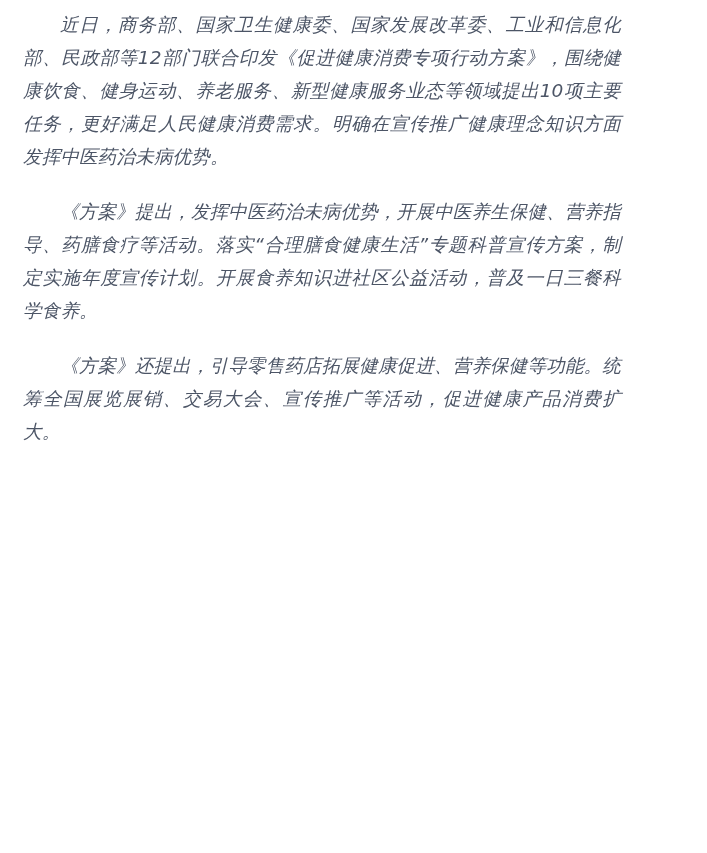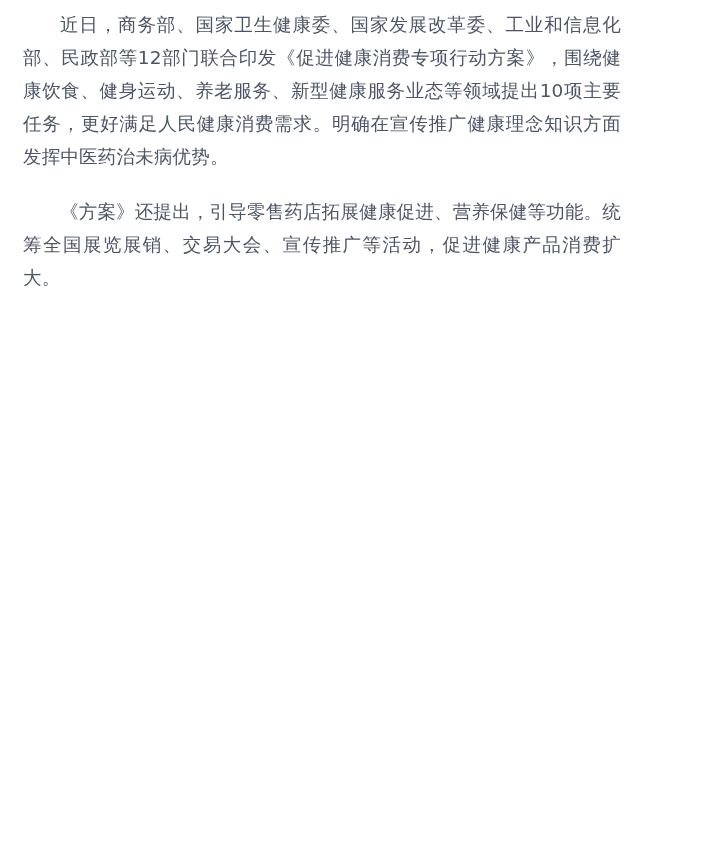--- a/index.html
+++ b/index.html
@@ -9,20 +9,21 @@
   }
   body {
     width: 707px;
     min-height: 853px;
     font-family: "DejaVu Sans", "Liberation Sans", sans-serif;
   }
   .article {
     box-sizing: border-box;
     width: 642px;
     padding: 8px 21px 20px 23px;
+    font-style: italic;
   }
   .article p {
     margin: 0 0 22px 0;
     font-size: 18.5px;
     line-height: 33px;
     color: #4c5566;
     text-align: justify;
     text-justify: inter-ideograph;
     text-indent: 2em;
     letter-spacing: 0.2px;
@@ -30,14 +31,15 @@
   }
   .article p:last-child {
     margin-bottom: 0;
   }
 </style>
 </head>
 <body>
 
 <main class="article">
   <p>近日，商务部、国家卫生健康委、国家发展改革委、工业和信息化部、民政部等12部门联合印发《促进健康消费专项行动方案》，围绕健康饮食、健身运动、养老服务、新型健康服务业态等领域提出10项主要任务，更好满足人民健康消费需求。明确在宣传推广健康理念知识方面发挥中医药治未病优势。</p>
+  <p>《方案》提出，发挥中医药治未病优势，开展中医养生保健、营养指导、药膳食疗等活动。落实“合理膳食健康生活”专题科普宣传方案，制定实施年度宣传计划。开展食养知识进社区公益活动，普及一日三餐科学食养。</p>
   <p>《方案》还提出，引导零售药店拓展健康促进、营养保健等功能。统筹全国展览展销、交易大会、宣传推广等活动，促进健康产品消费扩大。</p>
 </main>
 
 </body></html>

